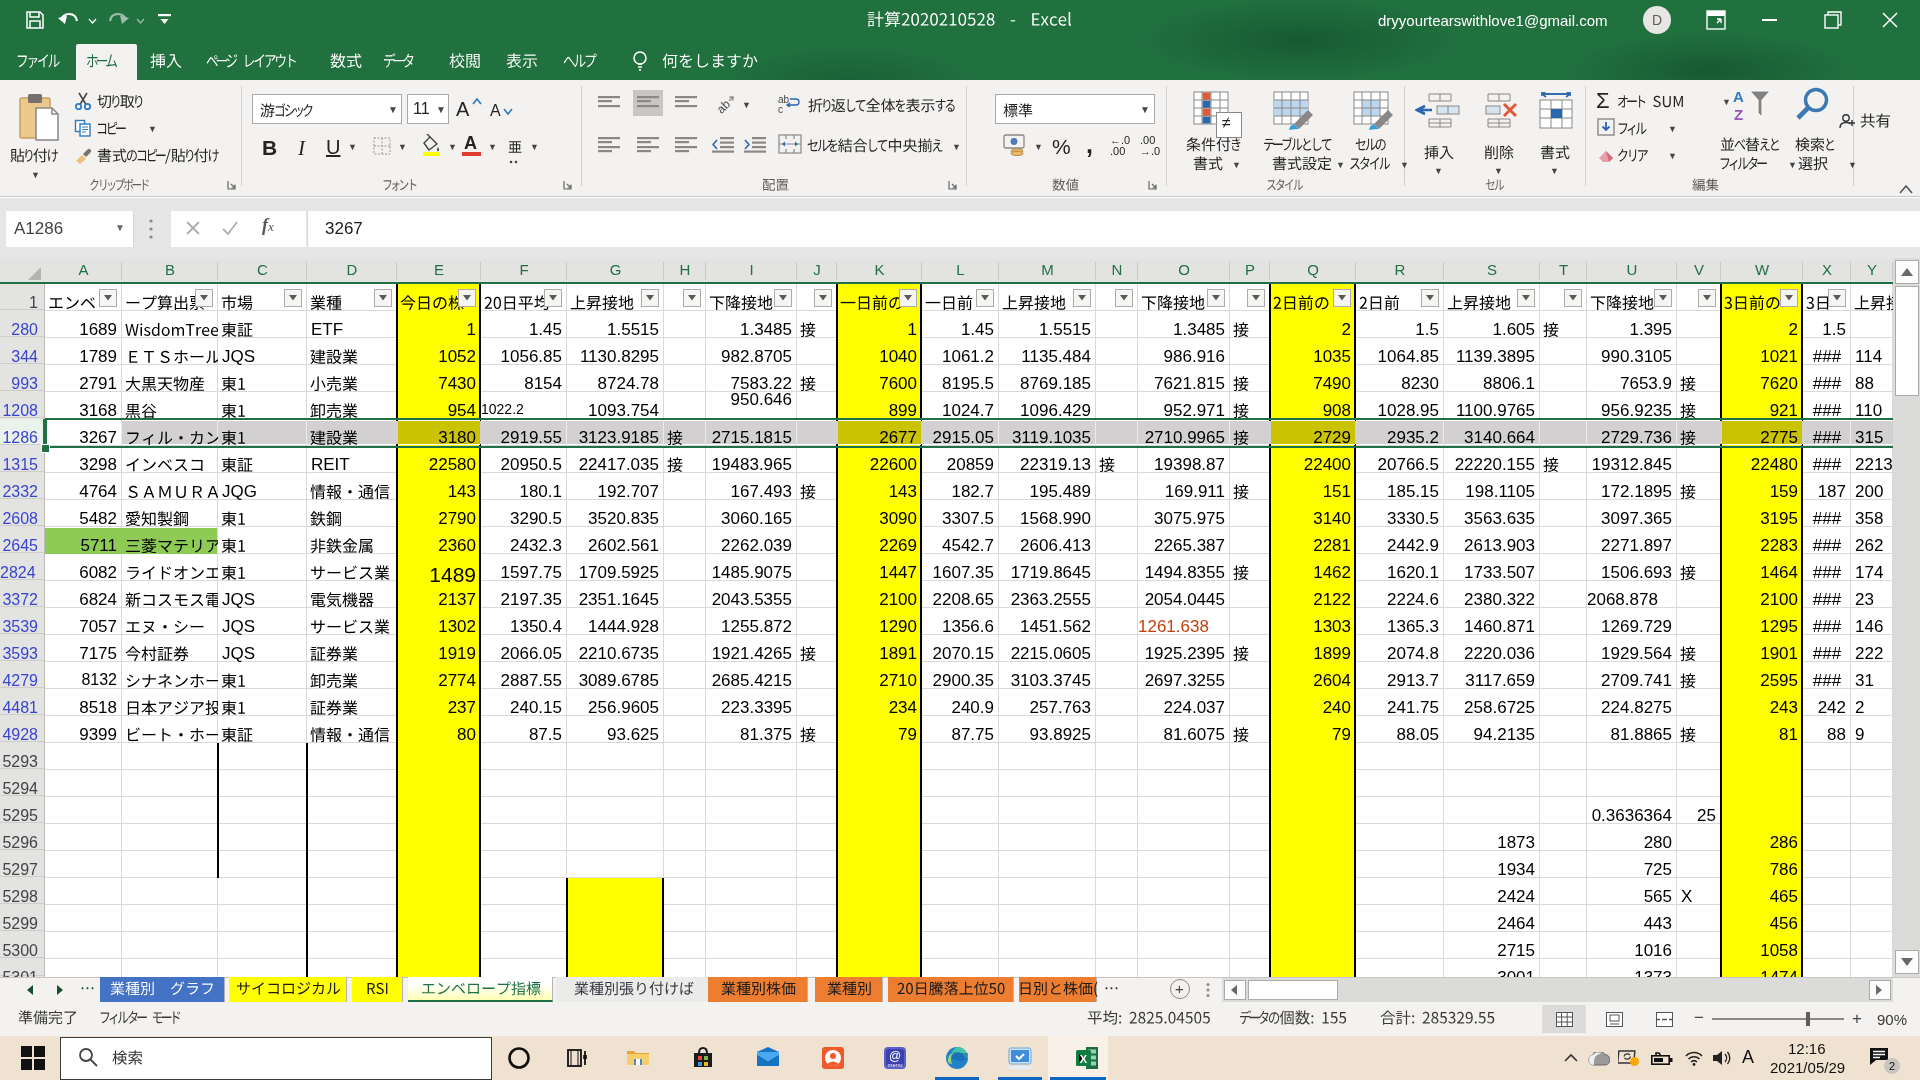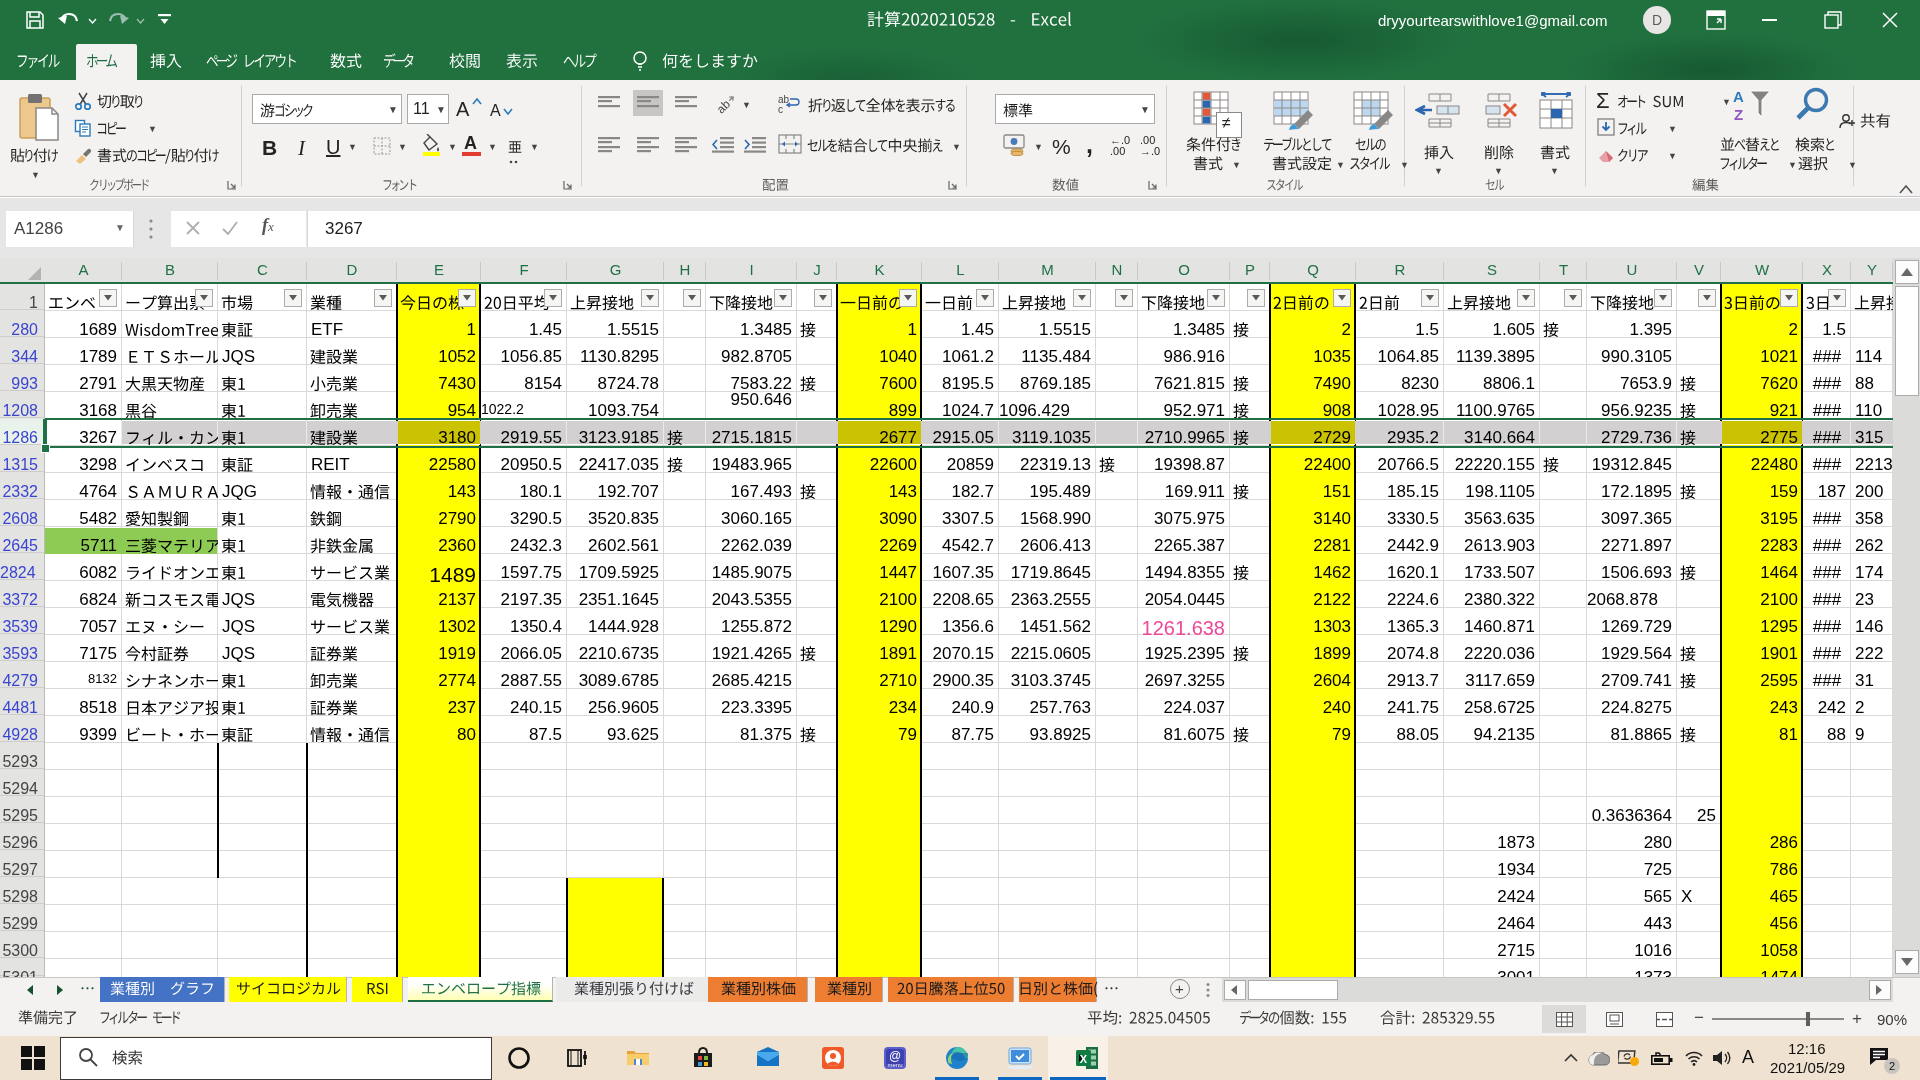--- a/index.html
+++ b/index.html
@@ -1824,21 +1824,21 @@
       <svg class="ja" style="left:0.0px;top:10.7px" width="48.0" height="16.8">
         <use href="#s65" transform="translate(0,12.80) scale(0.016000,0.016000)" fill="#000"></use>
       </svg>
     </div>
     <div class="t" style="left:397px;top:401px;width:79px;text-align:right;font-size:17px;color:#000">954</div>
     <div class="t" style="left:481px;top:401px;width:81px;text-align:left;font-size:14px;color:#000">1022.2</div>
     <div class="t" style="left:567px;top:401px;width:92px;text-align:right;font-size:17px;color:#000">1093.754</div>
     <div class="t" style="left:706px;top:390px;width:86px;text-align:right;font-size:17px;color:#000">950.646</div>
     <div class="t" style="left:837px;top:401px;width:80px;text-align:right;font-size:17px;color:#000">899</div>
     <div class="t" style="left:922px;top:401px;width:72px;text-align:right;font-size:17px;color:#000">1024.7</div>
-    <div class="t" style="left:999px;top:401px;width:92px;font-size:17px;color:#000">1096.429</div>
+    <div class="t" style="left:999px;top:401px;width:92px;text-align:right;font-size:17px;color:#000">1096.429</div>
     <div class="t" style="left:1138px;top:401px;width:87px;text-align:right;font-size:17px;color:#000">952.971</div>
     <div class="a" style="left:1233px;top:393px;width:37px;height:26px;overflow:hidden">
       <svg class="ja" style="left:0.0px;top:10.7px" width="16.0" height="16.8">
         <use href="#s58" transform="translate(0,12.80) scale(0.016000,0.016000)" fill="#000"></use>
       </svg>
     </div>
     <div class="t" style="left:1270px;top:401px;width:81px;text-align:right;font-size:17px;color:#000">908</div>
     <div class="t" style="left:1356px;top:401px;width:83px;text-align:right;font-size:17px;color:#000">1028.95</div>
     <div class="t" style="left:1444px;top:401px;width:91px;text-align:right;font-size:17px;color:#000">1100.9765</div>
     <div class="t" style="left:1587px;top:401px;width:85px;text-align:right;font-size:17px;color:#000">956.9235</div>
@@ -2122,21 +2122,21 @@
         <use href="#s75" transform="translate(0,12.80) scale(0.016000,0.016000)" fill="#000"></use>
       </svg>
     </div>
     <div class="t" style="left:397px;top:617px;width:79px;text-align:right;font-size:17px;color:#000">1302</div>
     <div class="t" style="left:481px;top:617px;width:81px;text-align:right;font-size:17px;color:#000">1350.4</div>
     <div class="t" style="left:567px;top:617px;width:92px;text-align:right;font-size:17px;color:#000">1444.928</div>
     <div class="t" style="left:706px;top:617px;width:86px;text-align:right;font-size:17px;color:#000">1255.872</div>
     <div class="t" style="left:837px;top:617px;width:80px;text-align:right;font-size:17px;color:#000">1290</div>
     <div class="t" style="left:922px;top:617px;width:72px;text-align:right;font-size:17px;color:#000">1356.6</div>
     <div class="t" style="left:999px;top:617px;width:92px;text-align:right;font-size:17px;color:#000">1451.562</div>
-    <div class="t" style="left:1138px;top:617px;width:87px;text-align:right;font-size:20px;color:#ec4899">1261.638</div>
+    <div class="t" style="left:1138px;top:617px;width:87px;font-size:17px;color:#c2410c">1261.638</div>
     <div class="t" style="left:1270px;top:617px;width:81px;text-align:right;font-size:17px;color:#000">1303</div>
     <div class="t" style="left:1356px;top:617px;width:83px;text-align:right;font-size:17px;color:#000">1365.3</div>
     <div class="t" style="left:1444px;top:617px;width:91px;text-align:right;font-size:17px;color:#000">1460.871</div>
     <div class="t" style="left:1587px;top:617px;width:85px;text-align:right;font-size:17px;color:#000">1269.729</div>
     <div class="t" style="left:1721px;top:617px;width:77px;text-align:right;font-size:17px;color:#000">1295</div>
     <div class="t" style="left:1803px;top:617px;width:48px;text-align:center;font-size:17px;color:#000">###</div>
     <div class="t" style="left:1855px;top:617px;font-size:17px;color:#000">146</div>
     <div class="t" style="left:45px;top:644px;width:72px;text-align:right;font-size:17px;color:#000">7175</div>
     <div class="a" style="left:125px;top:636px;width:93px;height:26px;overflow:hidden">
       <svg class="ja" style="left:0.0px;top:10.7px" width="64.0" height="16.8">
@@ -2172,21 +2172,21 @@
     <div class="t" style="left:1444px;top:644px;width:91px;text-align:right;font-size:17px;color:#000">2220.036</div>
     <div class="t" style="left:1587px;top:644px;width:85px;text-align:right;font-size:17px;color:#000">1929.564</div>
     <div class="a" style="left:1680px;top:636px;width:41px;height:26px;overflow:hidden">
       <svg class="ja" style="left:0.0px;top:10.7px" width="16.0" height="16.8">
         <use href="#s58" transform="translate(0,12.80) scale(0.016000,0.016000)" fill="#000"></use>
       </svg>
     </div>
     <div class="t" style="left:1721px;top:644px;width:77px;text-align:right;font-size:17px;color:#000">1901</div>
     <div class="t" style="left:1803px;top:644px;width:48px;text-align:center;font-size:17px;color:#000">###</div>
     <div class="t" style="left:1855px;top:644px;font-size:17px;color:#000">222</div>
-    <div class="t" style="left:45px;top:671px;width:72px;text-align:right;font-size:13px;color:#000">8132</div>
+    <div class="t" style="left:45px;top:671px;width:72px;text-align:right;font-size:16px;color:#000">8132</div>
     <div class="a" style="left:125px;top:663px;width:93px;height:26px;overflow:hidden">
       <svg class="ja" style="left:0.0px;top:10.7px" width="96.0" height="16.8">
         <use href="#s81" transform="translate(0,12.80) scale(0.016000,0.016000)" fill="#000"></use>
       </svg>
     </div>
     <div class="a" style="left:221px;top:663px;width:86px;height:26px;overflow:hidden">
       <svg class="ja" style="left:0.0px;top:10.7px" width="24.9" height="16.8">
         <use href="#s62" transform="translate(0,12.80) scale(0.016000,0.016000)" fill="#000"></use>
       </svg>
     </div>

